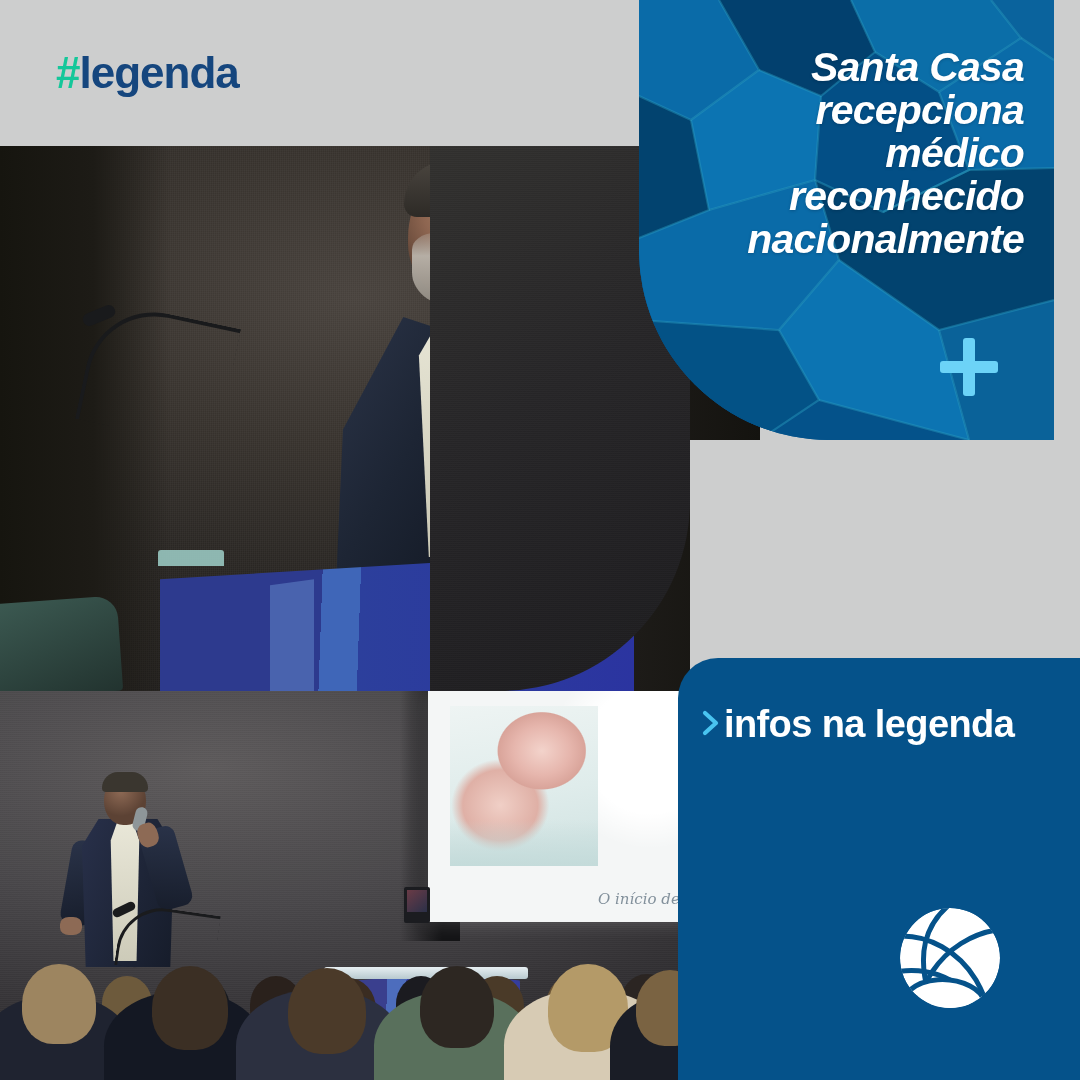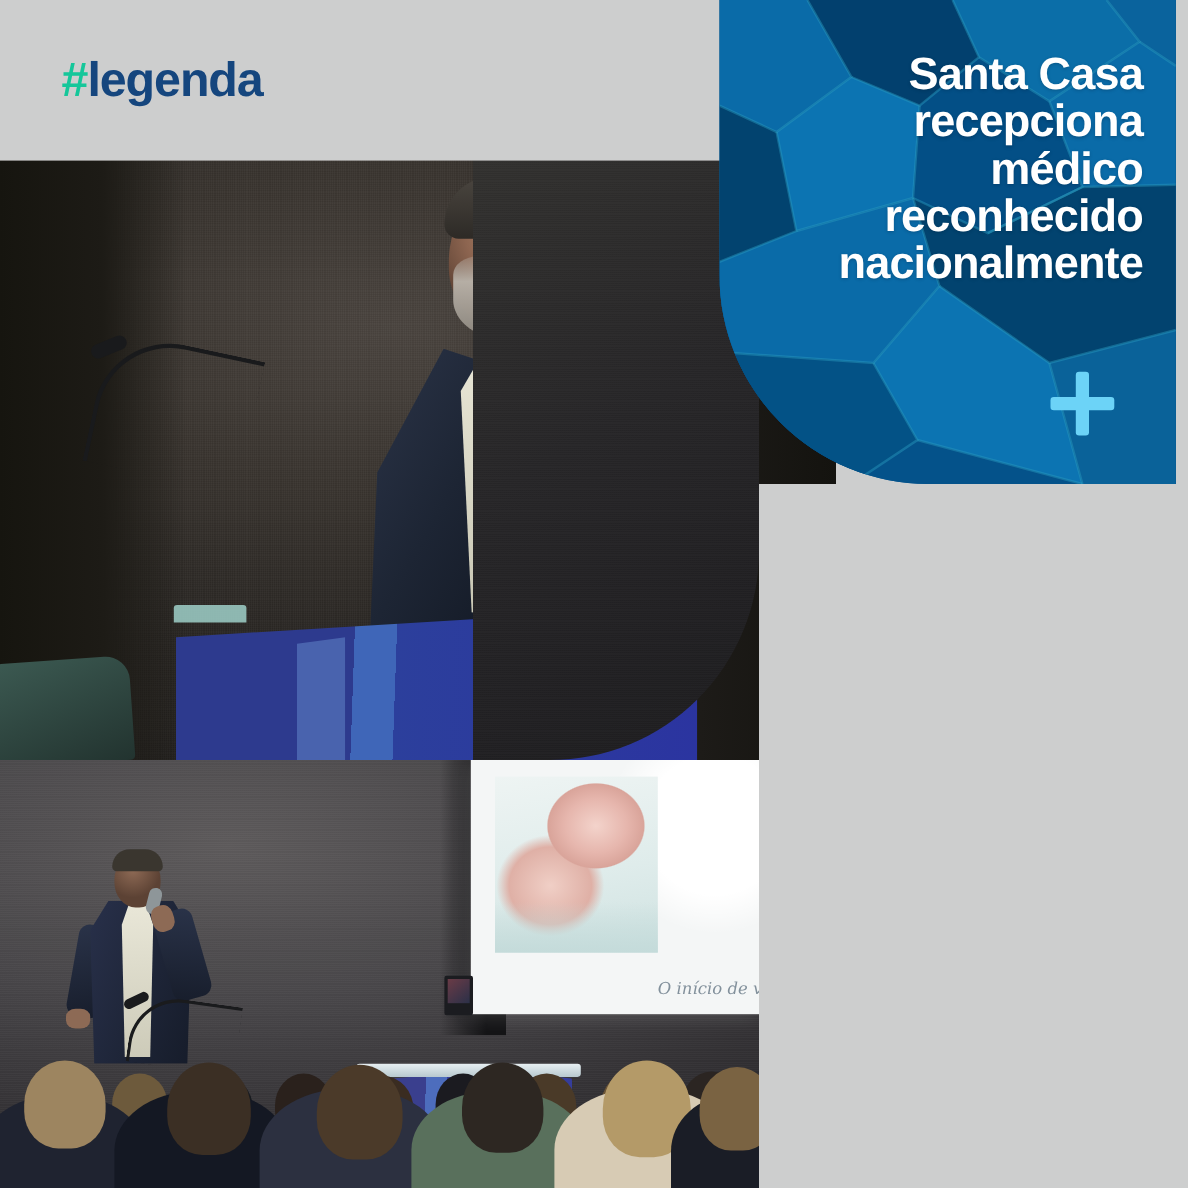--- a/index.html
+++ b/index.html
@@ -321,24 +321,25 @@
   .hashtag{
     position:absolute;left:56px;top:50px;
     font-size:44px;font-weight:bold;letter-spacing:-1px;
     line-height:46px;white-space:nowrap;
   }
   .hash-sym{color:#15c79a;}
   .hash-word{color:#15467e;}
 
   
   .bluepanel{
-    position:absolute;left:654px;top:0;width:415px;height:440px;
+    position:absolute;left:639px;top:0;width:415px;height:440px;
     overflow:hidden;
     border-radius:0 0 0 190px;
     background:#0a5a92;
+    font-style:italic;
   }
   .mosaic{position:absolute;inset:0;}
   .mosaic svg{display:block;width:100%;height:100%;}
   .title{
     position:absolute;right:30px;top:46px;width:350px;
     text-align:right;
     color:#ffffff;font-weight:bold;
     font-size:41px;line-height:43px;letter-spacing:-.8px;
     text-shadow:0 1px 3px rgba(0,20,40,.25);
   }
@@ -522,14 +523,43 @@
           <path d="M140,330 L180,400 L120,440"></path>
           <path d="M300,330 L330,440"></path>
           <path d="M180,400 L330,440"></path>
         </g>
       </svg>
     </div>
     <div class="title">Santa Casa recepciona médico reconhecido nacionalmente</div>
     <div class="plus"></div>
   </div>
 
+  <div class="cta">
+    <div class="chev">
+      <svg width="20" height="26" viewBox="0 0 20 26" aria-hidden="true">
+        <path d="M3 3 L14 13 L3 23" fill="none" stroke="#49c4f0" stroke-width="4.2" stroke-linecap="round" stroke-linejoin="round"></path>
+      </svg>
+    </div>
+    <div class="cta-text">infos na legenda</div>
+
+    <div class="logo">
+      <svg width="132" height="132" viewBox="0 0 132 132" aria-hidden="true">
+        <defs>
+          <clipPath id="sphere">
+              <circle cx="66" cy="62" r="50"></circle>
+            </clipPath>
+        </defs>
+        <g clip-path="url(#sphere)">
+          <circle cx="66" cy="62" r="50" fill="#ffffff"></circle>
+
+          <path d="M66,8 C40,30 34,58 44,96 C48,112 56,120 62,126" fill="none" stroke="#05528a" stroke-width="5"></path>
+          <path d="M18,40 C44,40 74,54 92,84 C100,98 104,110 105,120" fill="none" stroke="#05528a" stroke-width="5"></path>
+          <path d="M112,34 C88,38 64,52 48,76 C38,92 32,104 30,116" fill="none" stroke="#05528a" stroke-width="5"></path>
+          <path d="M10,76 C34,72 58,76 78,92 C90,102 98,112 102,122" fill="none" stroke="#05528a" stroke-width="5"></path>
+
+          <path d="M26,94 C40,82 66,80 86,90 C102,98 106,114 96,124
+                   C84,136 46,134 32,122 C22,113 20,100 26,94 Z" fill="#ffffff" stroke="#05528a" stroke-width="5"></path>
+        </g>
+      </svg>
+    </div>
+  </div>
 
 </div>
 
 </body></html>

